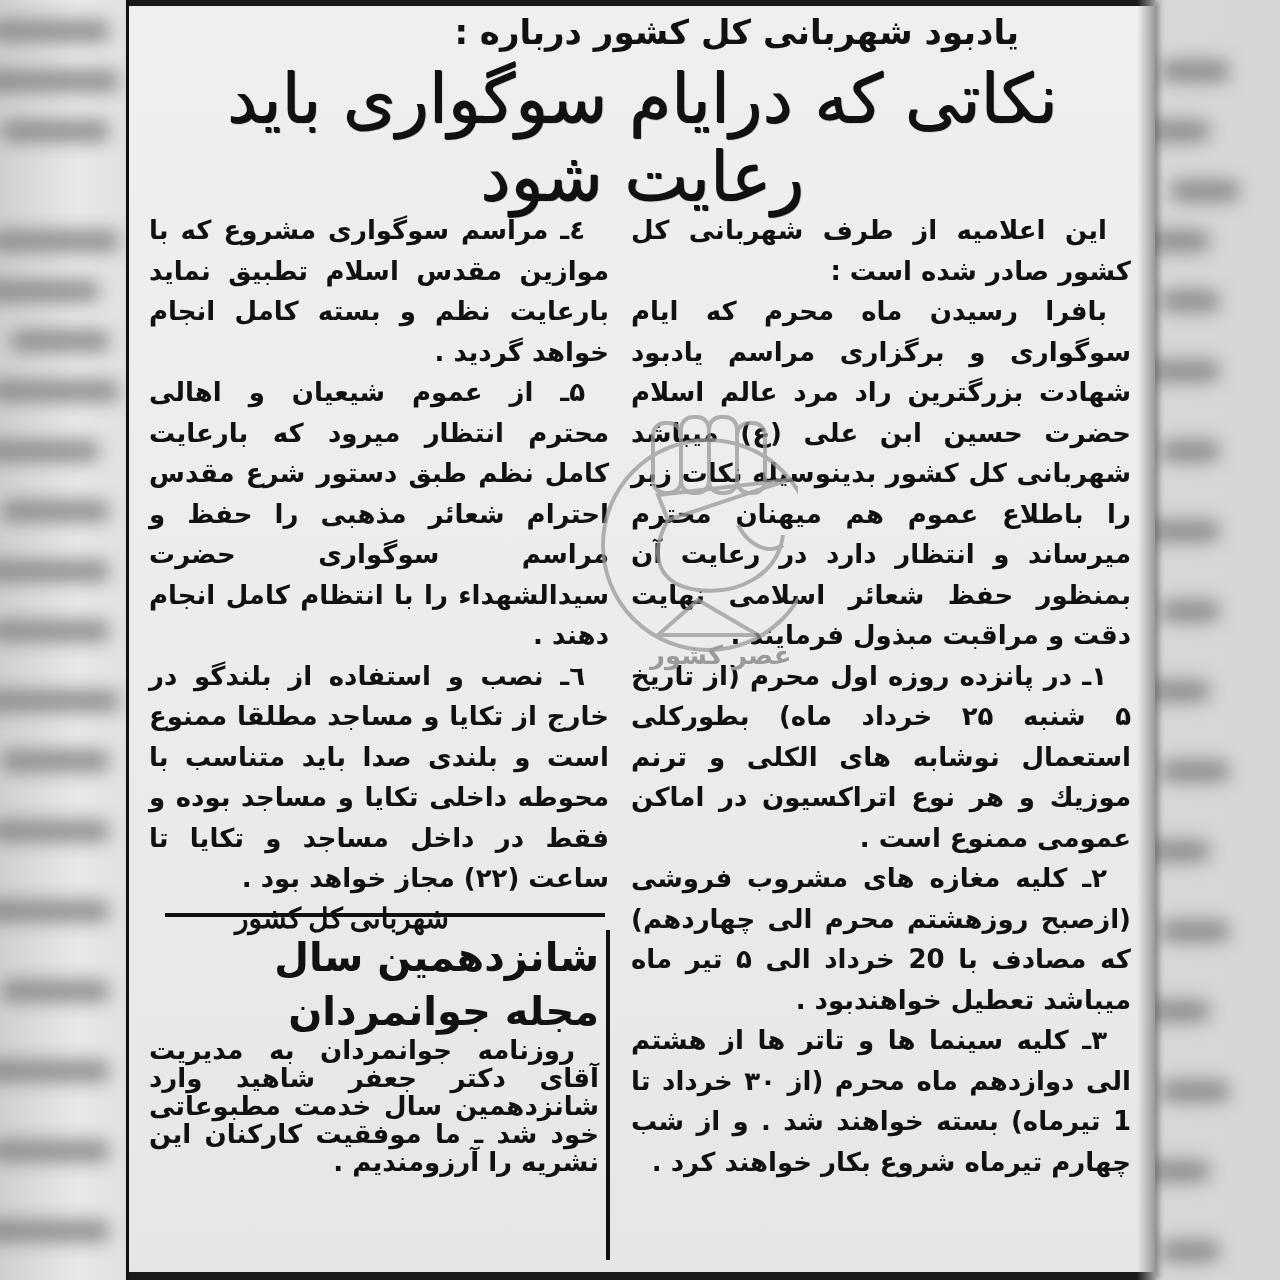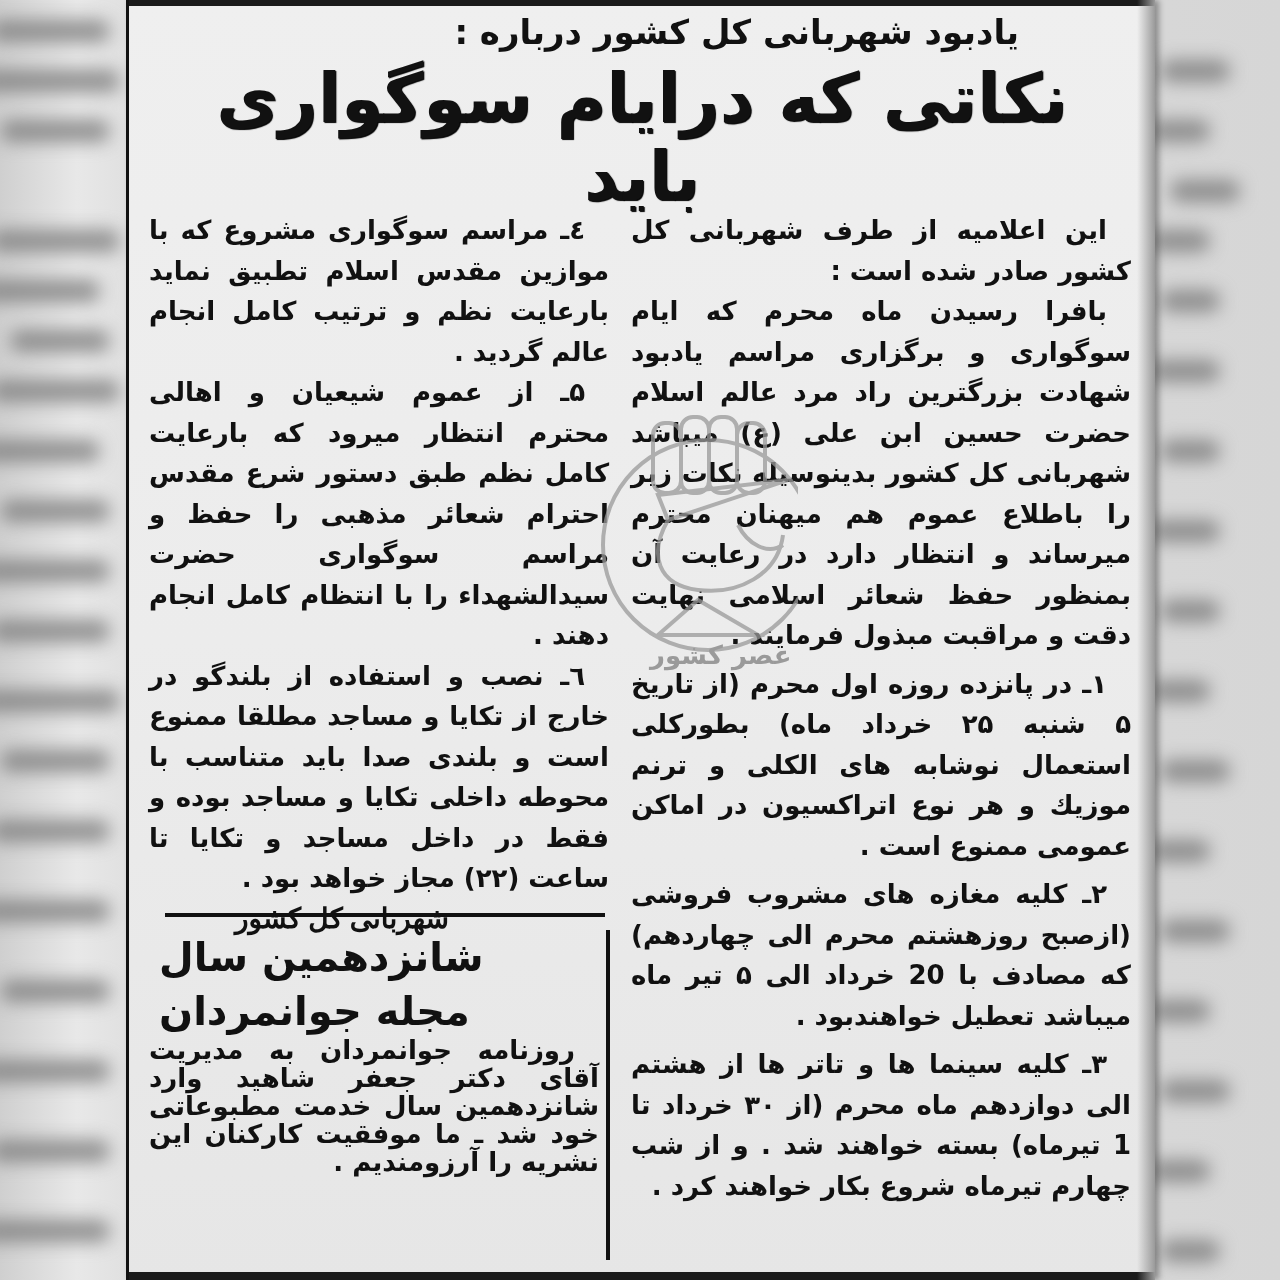--- a/index.html
+++ b/index.html
@@ -36,44 +36,44 @@
   .topbar { position: absolute; top: 0; left: 0; right: 0; height: 6px; background: #1a1a1a; }
   .bottombar { position: absolute; bottom: 0; left: 0; right: 0; height: 8px; background: #1a1a1a; }
 
   .kicker {
     position: absolute; top: 12px; right: 136px;
     font-family: "DejaVu Sans", sans-serif; font-weight: bold; font-size: 34px;
     letter-spacing: 0; white-space: nowrap;
   }
   .headline {
     position: absolute; top: 60px; left: 60px; right: 60px; text-align: center;
-    font-family: "DejaVu Sans", sans-serif; font-weight: bold; font-size: 68px; line-height: 78px;
+    font-family: "DejaVu Sans", sans-serif; font-weight: normal; font-size: 68px; line-height: 78px;
     text-shadow: 1px 1px 1px #000;
   }
 
   .col {
     position: absolute; top: 210px; bottom: 10px;
     font-family: "DejaVu Sans", sans-serif; font-weight: bold; font-size: 26px; line-height: 40.5px;
     text-align: justify; text-align-last: right;
   }
   .col.right { right: 24px; width: 500px; }
   .col.left { left: 20px; width: 460px; }
   .col p { margin: 0; }
   .col p.indent { text-indent: 24px; }
-  .col p.gap { margin-top: 8px; }
+  .col p.gap { }
   .signature { margin-top: 0; padding-right: 160px; font-size: 28px; font-family: Liberation Serif, serif; }
 
   .col-rule {
     position: absolute; left: 477px; top: 930px; height: 330px; width: 4px; background: #111;
   }
   .hrule {
     position: absolute; left: 36px; width: 440px; top: 913px; height: 4px; background: #111;
   }
   .sub-head {
-    position: absolute; top: 930px; left: 30px; width: 440px; text-align: left;
+    position: absolute; top: 930px; left: 30px; width: 440px; text-align: right;
     font-family: "DejaVu Sans", sans-serif; font-weight: bold; font-size: 40px; line-height: 54px;
   }
   .sub-body {
     position: absolute; top: 1036px; left: 20px; width: 450px;
     font-family: "DejaVu Sans", sans-serif; font-weight: bold; font-size: 26px; line-height: 28px;
     text-align: justify; text-align-last: right;
   }
   .sub-body p { margin: 0; text-indent: 24px; }
 
   .watermark {
@@ -129,32 +129,33 @@
   <span style="top:1160px;left:10px;width:60px"></span>
   <span style="top:1240px;left:20px;width:60px"></span>
 </div>
 
 <div class="clip">
   <div class="topbar"></div>
 
   <div class="kicker">یادبود شهربانی کل کشور درباره :</div>
   <div class="headline">
     <div>نکاتی که درایام سوگواری باید</div>
+    <div>رعایت شود</div>
   </div>
 
   <div class="col right">
     <p class="indent">این اعلامیه از طرف شهربانی کل کشور صادر شده است :</p>
     <p class="indent">بافرا رسیدن ماه محرم که ایام سوگواری و برگزاری مراسم یادبود شهادت بزرگترین راد مرد عالم اسلام حضرت حسین ابن علی (ع) میباشد شهربانی کل کشور بدینوسیله نکات زیر را باطلاع عموم هم میهنان محترم میرساند و انتظار دارد در رعایت آن بمنظور حفظ شعائر اسلامی نهایت دقت و مراقبت مبذول فرمایند .</p>
     <p class="indent gap">۱ـ در پانزده روزه اول محرم (از تاریخ ۵ شنبه ۲۵ خرداد ماه) بطورکلی استعمال نوشابه های الکلی و ترنم موزیك و هر نوع اتراکسیون در اماکن عمومی ممنوع است .</p>
     <p class="indent gap">۲ـ کلیه مغازه های مشروب فروشی (ازصبح روزهشتم محرم الی چهاردهم) که مصادف با 20 خرداد الی ۵ تیر ماه میباشد تعطیل خواهندبود .</p>
     <p class="indent gap">۳ـ کلیه سینما ها و تاتر ها از هشتم الی دوازدهم ماه محرم (از ۳۰ خرداد تا 1 تیرماه) بسته خواهند شد . و از شب چهارم تیرماه شروع بکار خواهند کرد .</p>
   </div>
 
   <div class="col left">
-    <p class="indent">٤ـ مراسم سوگواری مشروع که با موازین مقدس اسلام تطبیق نماید بارعایت نظم و ترتیب کامل انجام عالم گردید .</p>
+    <p class="indent">٤ـ مراسم سوگواری مشروع که با موازین مقدس اسلام تطبیق نماید بارعایت نظم و بسته کامل انجام خواهد گردید .</p>
     <p class="indent">۵ـ از عموم شیعیان و اهالی محترم انتظار میرود که بارعایت کامل نظم طبق دستور شرع مقدس احترام شعائر مذهبی را حفظ و مراسم سوگواری حضرت سیدالشهداء را با انتظام کامل انجام دهند .</p>
     <p class="indent">٦ـ نصب و استفاده از بلندگو در خارج از تکایا و مساجد مطلقا ممنوع است و بلندی صدا باید متناسب با محوطه داخلی تکایا و مساجد بوده و فقط در داخل مساجد و تکایا تا ساعت (۲۲) مجاز خواهد بود .</p>
     <p class="signature">شهربانی کل کشور</p>
   </div>
 
   <div class="hrule"></div>
   <div class="col-rule"></div>
 
   <div class="sub-head">
     <div>شانزدهمین سال</div>

